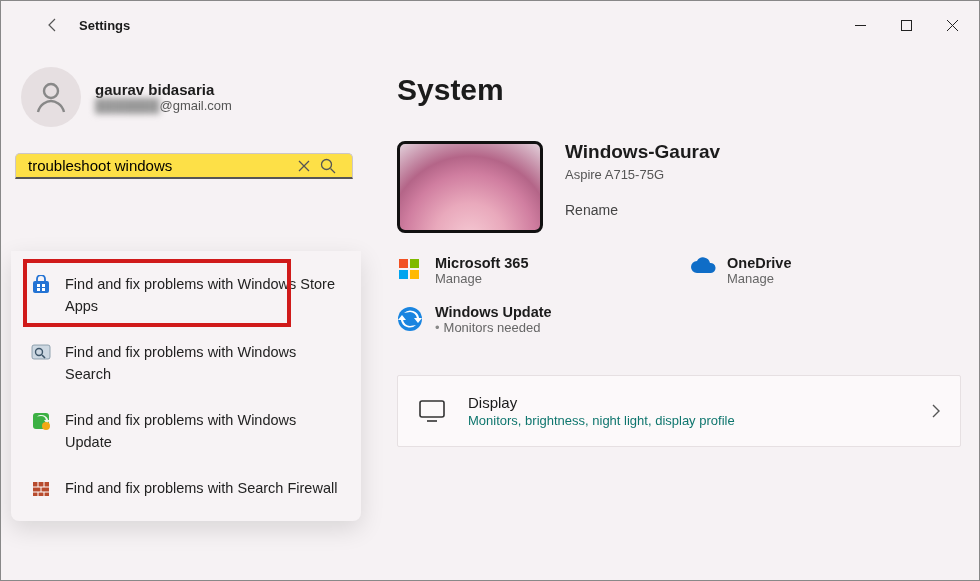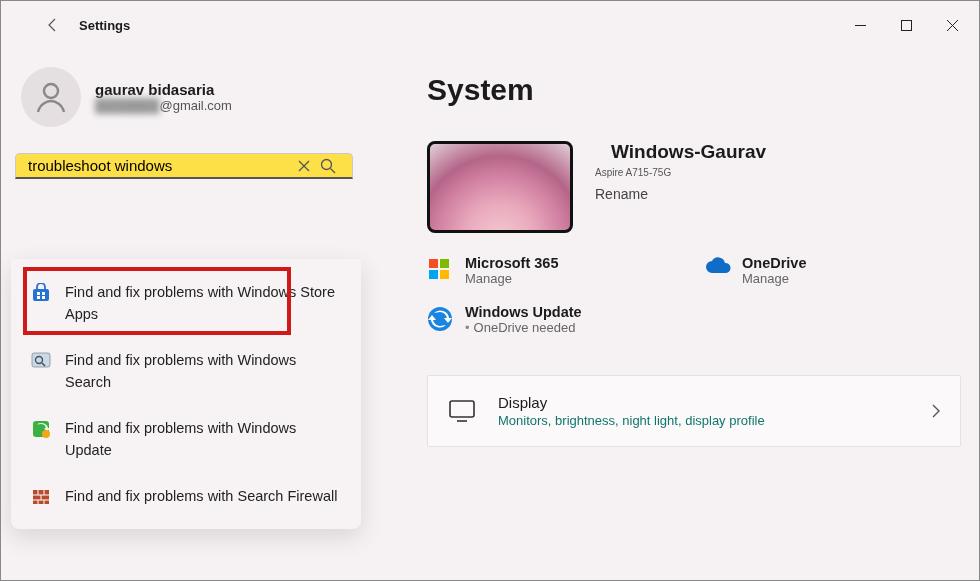--- a/index.html
+++ b/index.html
@@ -40,21 +40,20 @@
   }
   .win-btn {
     width: 46px; height: 32px;
     display:flex;align-items:center;justify-content:center;
     font-size: 11px;
   }
 
   .layout {
     display: flex;
     height: calc(100% - 48px);
-    gap: 30px;
   }
   .sidebar { width: 360px; padding: 0 0 0 12px; position: relative; }
   .main    { flex: 1; padding: 0 18px 0 36px; }
 
   
   .account {
     display:flex;align-items:center;gap:14px;
     padding: 18px 8px 26px 8px;
   }
   .avatar {
@@ -80,21 +79,21 @@
   }
   .search-input {
     flex:1;border:none;outline:none;background:transparent;
     font-size:15px;font-family:inherit;
   }
   .search-icn { width:22px;text-align:center;color:#555; }
 
   
   .suggestions {
     position:absolute;
-    top: 210px;
+    top: 202px;
     left: 10px;
     width: 350px;
     background:#f7f3f5;
     border-radius:0 0 8px 8px;
     box-shadow: 0 8px 24px rgba(0,0,0,0.12);
     padding: 10px 0;
     z-index:5;
   }
   .sugg-item {
     display:flex;align-items:flex-start;gap:14px;
@@ -124,22 +123,22 @@
 
   .device {
     display:flex;align-items:flex-start;gap:22px;
     margin-bottom: 22px;
   }
   .thumb {
     width:146px;height:92px;border-radius:8px;
     border:3px solid #111;
     background: radial-gradient(circle at 50% 110%, #f5c9d3 0%, #e9a9bc 30%, #d07ea0 55%, #b46588 70%, #e2d0da 100%);
   }
-  .dev-name { font-size:19px;font-weight:600;margin-bottom:4px;margin-left:16px; }
-  .dev-model{ font-size:10px;color:#555;margin-bottom:8px; }
+  .dev-name { font-size:19px;font-weight:600;margin-bottom:4px; }
+  .dev-model{ font-size:13px;color:#555;margin-bottom:20px; }
   .rename   { font-size:14px;color:#444; }
 
   .quicklinks {
     display:grid;
     grid-template-columns: 1fr 1fr;
     column-gap: 20px;
     row-gap: 18px;
     margin-bottom: 40px;
   }
   .qlink { display:flex;align-items:flex-start;gap:12px; }
@@ -335,21 +334,21 @@
       <div class="qlink">
         <div class="icn">
           <svg width="26" height="26" viewBox="0 0 26 26">
               <circle cx="13" cy="13" r="12" fill="#1a85e0"></circle>
               <path d="M13 6a7 7 0 016.9 6H17l4 5 4-5h-2.9A9 9 0 007 7" fill="#fff"></path>
               <path d="M13 20a7 7 0 01-6.9-6H9l-4-5-4 5h2.9A9 9 0 0019 19" fill="#fff"></path>
             </svg>
         </div>
         <div>
           <div class="lab">Windows Update</div>
-          <div class="sub"><span class="dot">•</span><span>OneDrive needed</span></div>
+          <div class="sub"><span class="dot">•</span><span>Monitors needed</span></div>
         </div>
       </div>
     </div>
 
     <div class="card">
       <div class="icn">
         <svg width="26" height="22" viewBox="0 0 26 22">
             <rect x="1" y="1" width="24" height="16" rx="2" fill="none" stroke="#333" stroke-width="1.6"></rect>
             <line x1="8" y1="21" x2="18" y2="21" stroke="#333" stroke-width="1.6"></line>
           </svg>

